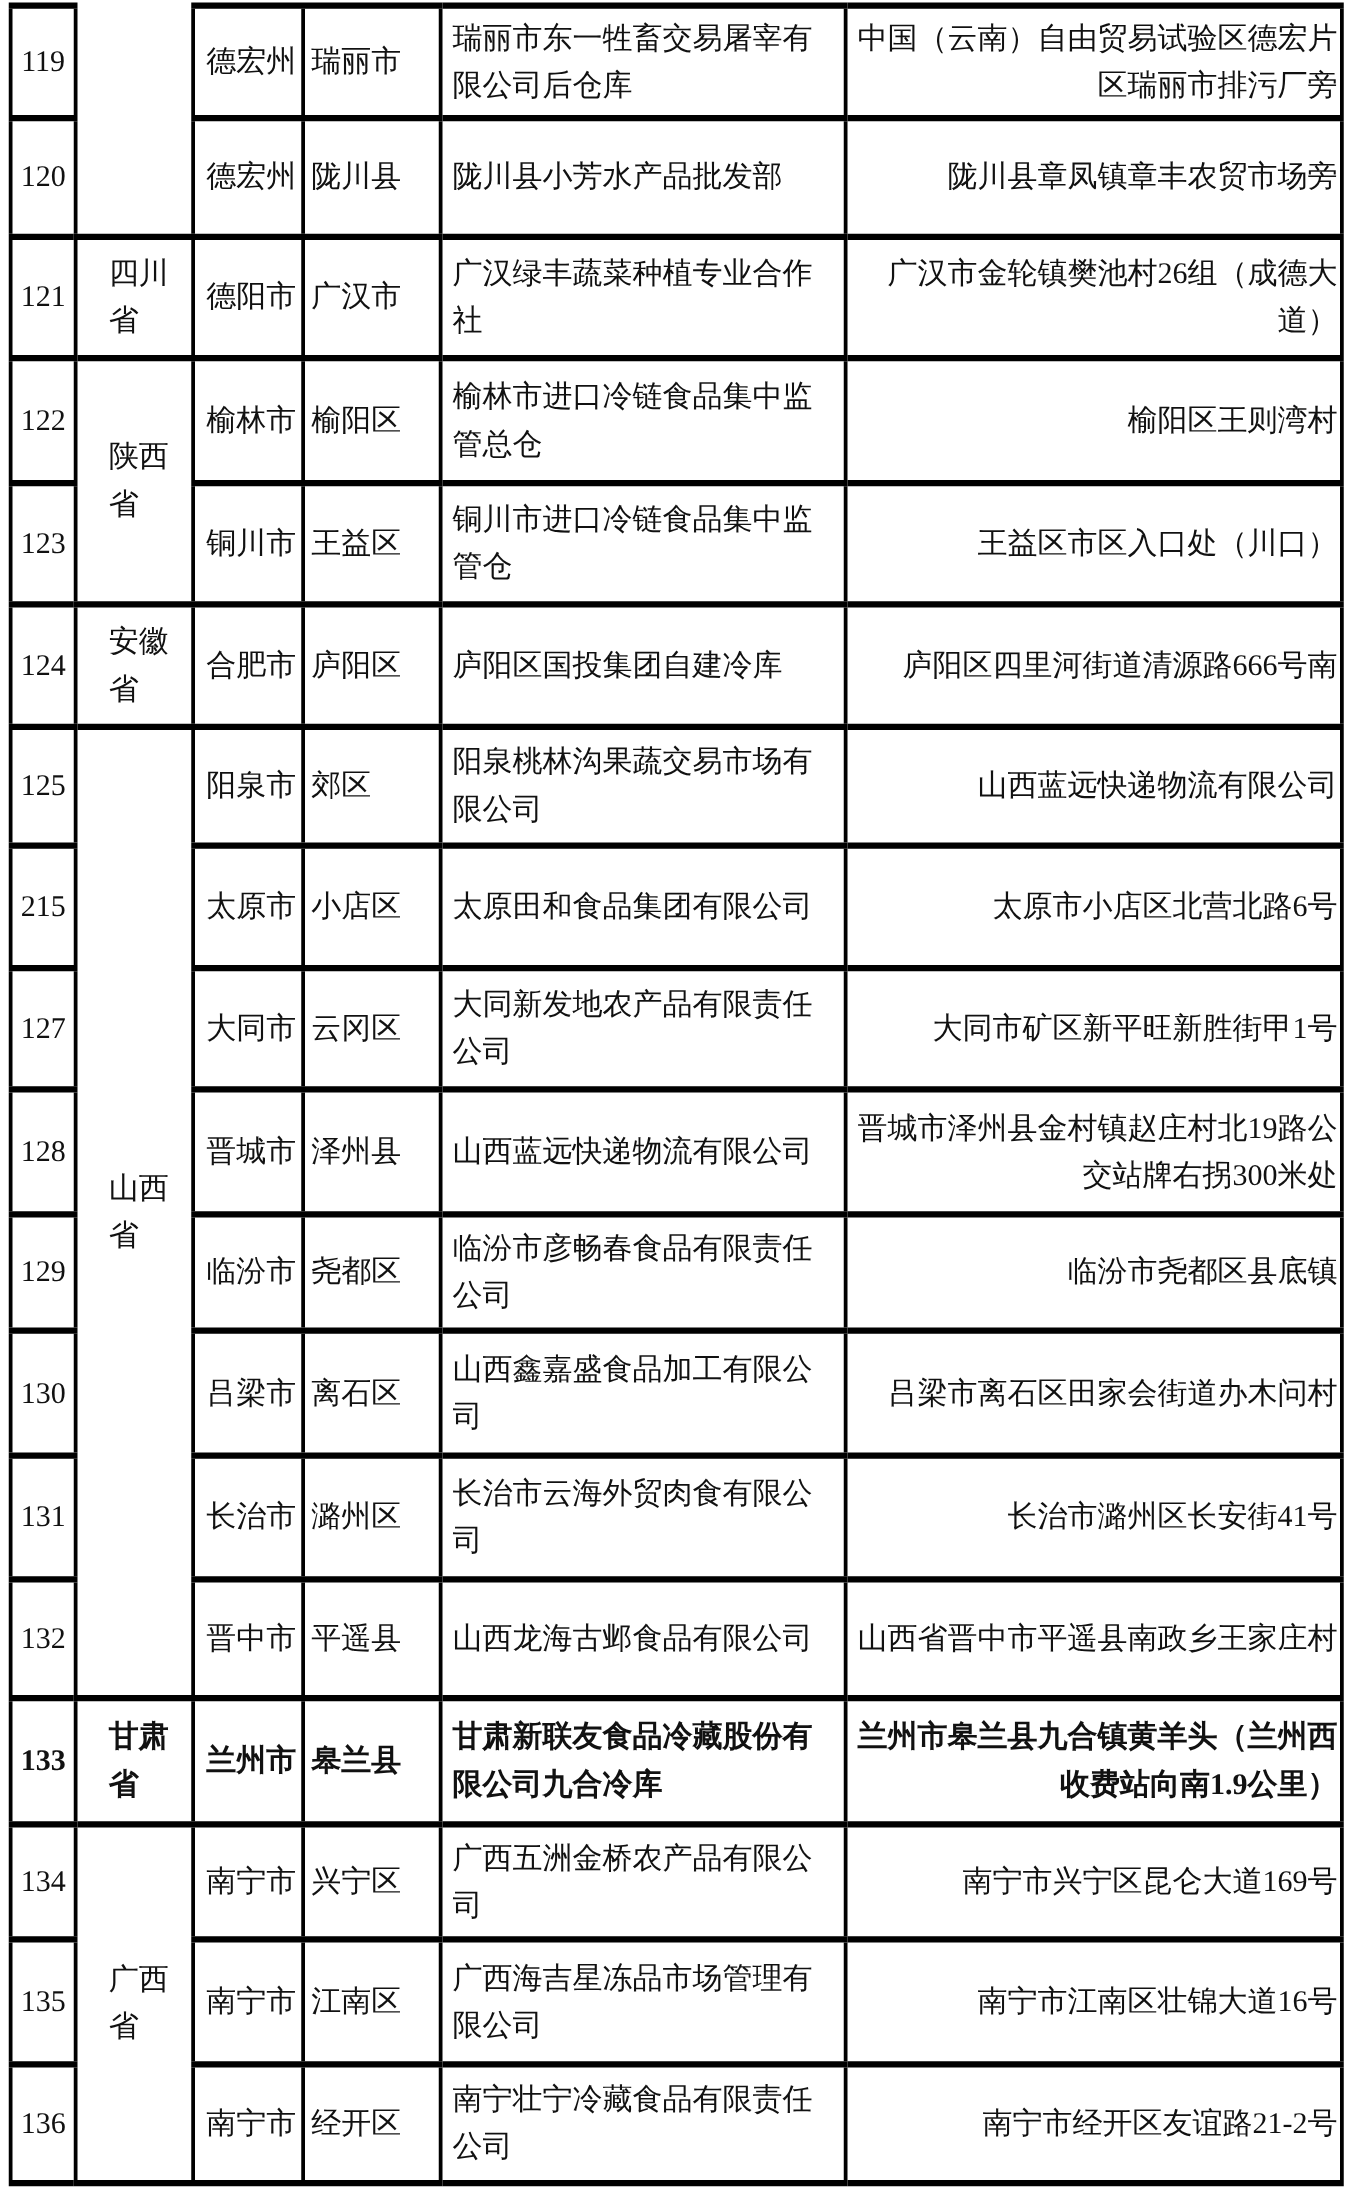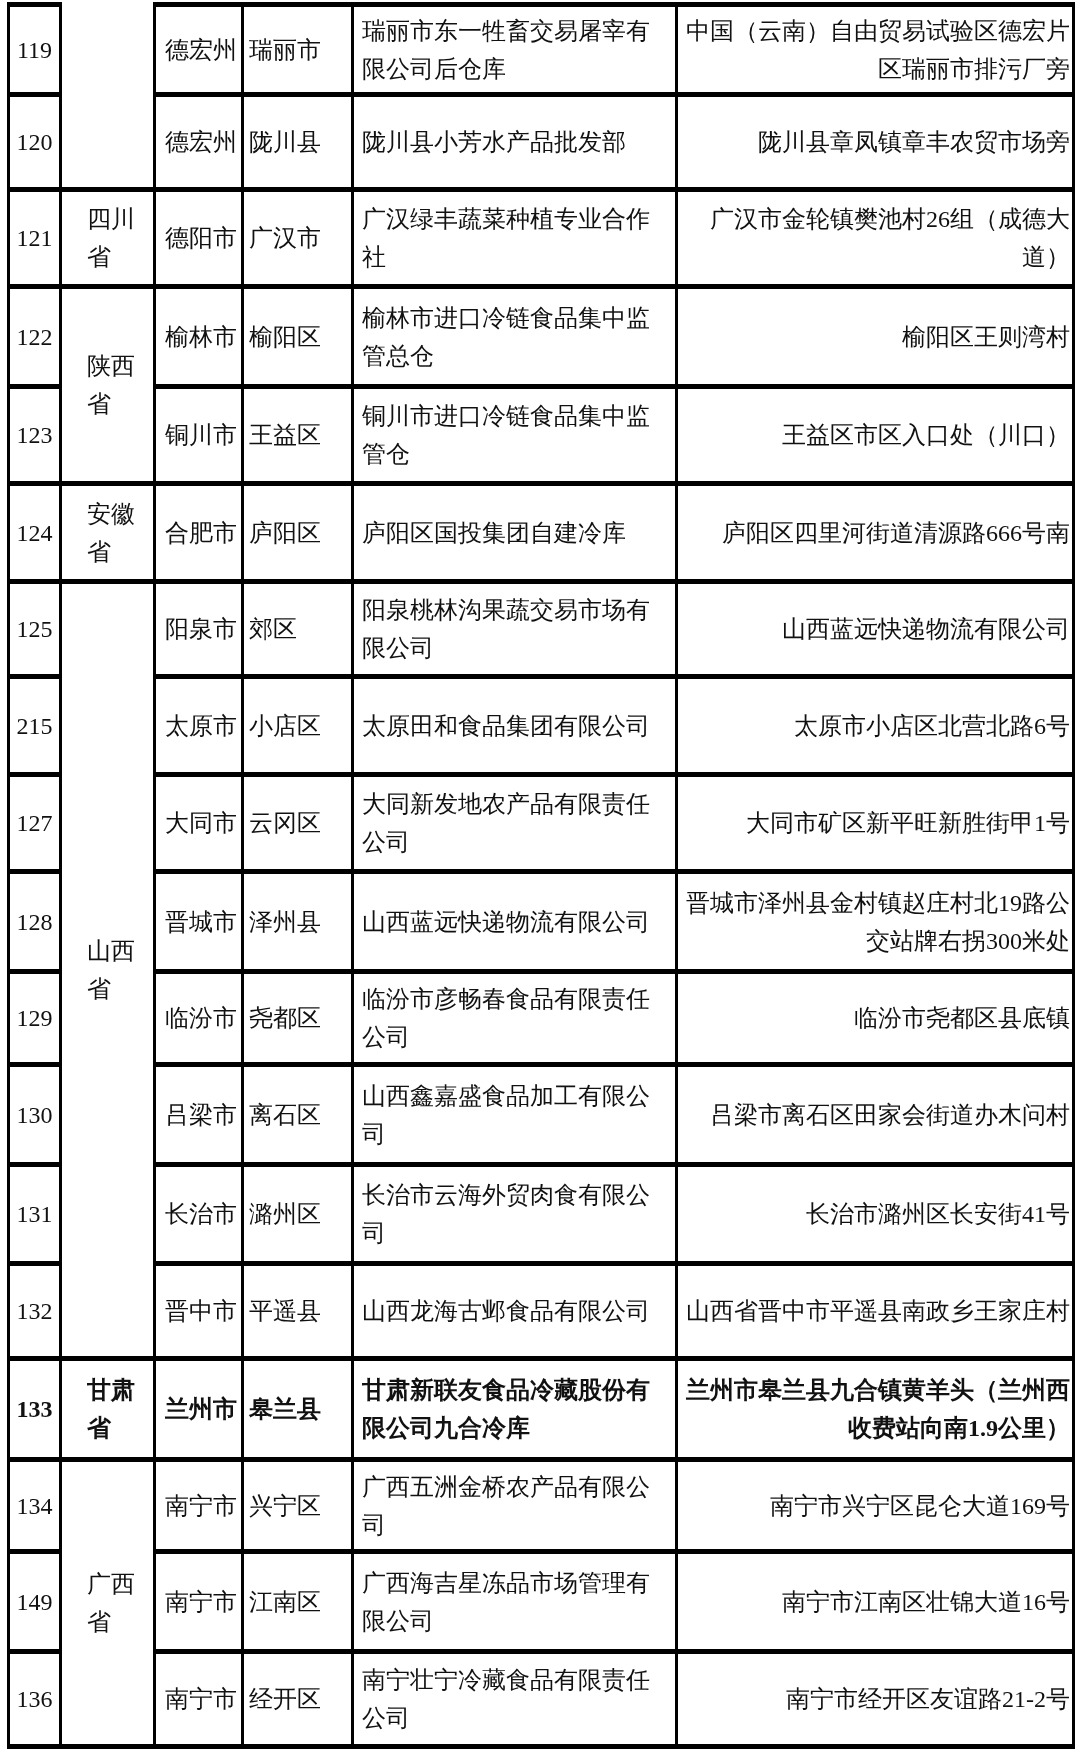--- a/index.html
+++ b/index.html
@@ -175,21 +175,21 @@
         </tr>
         <tr style="height: 92px;">
           <td class="num">134</td>
           <td class="province" rowspan="3">广西省</td>
           <td class="city">南宁市</td>
           <td class="district">兴宁区</td>
           <td class="company">广西五洲金桥农产品有限公司</td>
           <td class="address">南宁市兴宁区昆仑大道169号</td>
         </tr>
         <tr style="height: 100px;">
-          <td class="num">149</td>
+          <td class="num">135</td>
           <td class="city">南宁市</td>
           <td class="district">江南区</td>
           <td class="company">广西海吉星冻品市场管理有限公司</td>
           <td class="address">南宁市江南区壮锦大道16号</td>
         </tr>
         <tr style="height: 95px;">
           <td class="num">136</td>
           <td class="city">南宁市</td>
           <td class="district">经开区</td>
           <td class="company">南宁壮宁冷藏食品有限责任公司</td>

